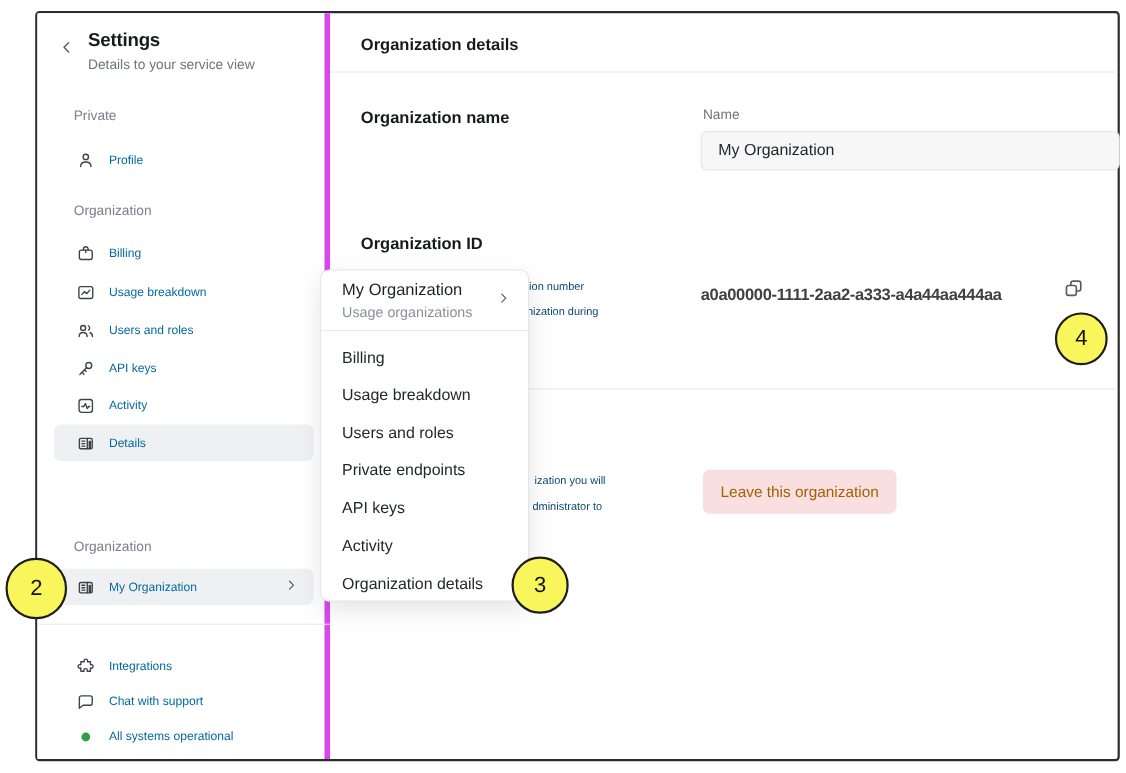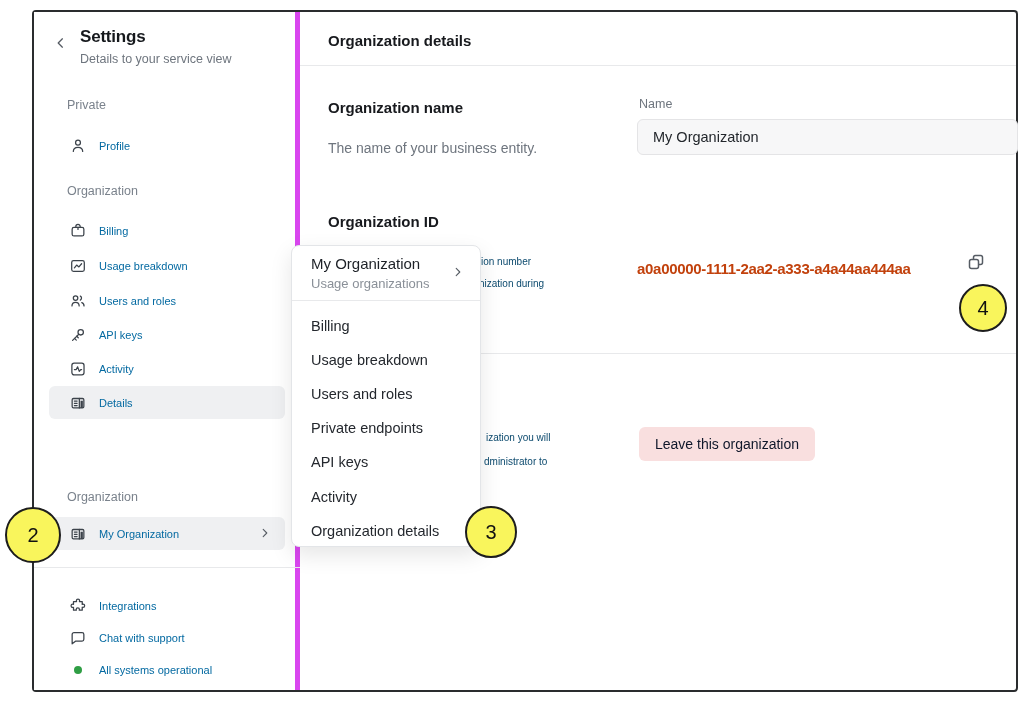--- a/index.html
+++ b/index.html
@@ -39,27 +39,27 @@
   .sec-desc { position:absolute; left:28px; font-size:14px; color:#6e757e; }
   .frag { position:absolute; font-size:10px; color:#0c4a6e; white-space:nowrap; }
   .field-label { position:absolute; left:339px; top:85px; font-size:12.5px; color:#6e757e;text-align:center; }
   .name-input {
     position:absolute; left:337px; top:107px; width:381px; height:36px;
     background:#f7f7f8; border:1px solid #e4e4e6; border-radius:6px;
     font-family:"Liberation Sans", sans-serif; font-size:14.5px; color:#23272c;
     padding:0 15px; outline:none;
   }
   .uuid { position:absolute; left:337px; top:248px; font-size:15px; font-weight:bold;
-    letter-spacing:-0.3px; color:#c2410c; white-space:nowrap; }
+    letter-spacing:-0.3px; color:#404040; white-space:nowrap; }
   .copy-btn { position:absolute; left:663px; top:237px; width:26px; height:26px;
     display:flex; align-items:center; justify-content:center; cursor:pointer; }
   .mid-divider { position:absolute; left:0; top:341px; right:0; height:1px; background:#e8e9eb; }
   .leave-btn {
-    position:absolute; left:339px; top:415px; width:176px; height:34px;
-    background:#f9dfdf; border:none; border-radius:6px; color:#0f172a;
+    position:absolute; left:339px; top:415px; width:176px; height:40px;
+    background:#f9dfdf; border:none; border-radius:6px; color:#a16207;
     font-family:"Liberation Sans", sans-serif; font-size:14px; cursor:pointer;
   }
   
   .dropdown {
     position:absolute; left:257px; top:233px; width:190px; height:302px;
     background:#fff; border:1px solid #e3e5e8; border-radius:8px;
     box-shadow:0 8px 22px rgba(0,0,0,0.10); z-index:20;
   }
   .dd-header { position:absolute; left:0; top:0; width:100%; height:54px; cursor:pointer; }
   .dd-title { position:absolute; left:19px; top:9px; font-size:15px; color:#1d2127; }
@@ -220,21 +220,20 @@
         </span>
       <span>All systems operational</span>
     </div>
   </div>
 
   <div class="main">
     <div class="main-title">Organization details</div>
     <div class="hdr-divider"></div>
 
     <div class="sec-heading" style="top:87px">Organization name</div>
-    <div class="sec-desc" style="top:128px">The name of your business entity.</div>
     <div class="field-label">Name</div>
     <input class="name-input" type="text" value="My Organization" style="">
 
     <div class="sec-heading" style="top:201px">Organization ID</div>
     <div class="frag" style="left:181px; top:244px">ion number</div>
     <div class="frag" style="left:179px; top:266px">nization during</div>
     <div class="uuid">a0a00000-1111-2aa2-a333-a4a44aa444aa</div>
     <span class="copy-btn">
       <svg width="20" height="20" viewBox="0 0 20 20" style="stroke:#565c64; fill:none; stroke-width:1.5; stroke-linejoin:round;">
         <rect x="7.5" y="3.5" width="9" height="9" rx="2"></rect>

